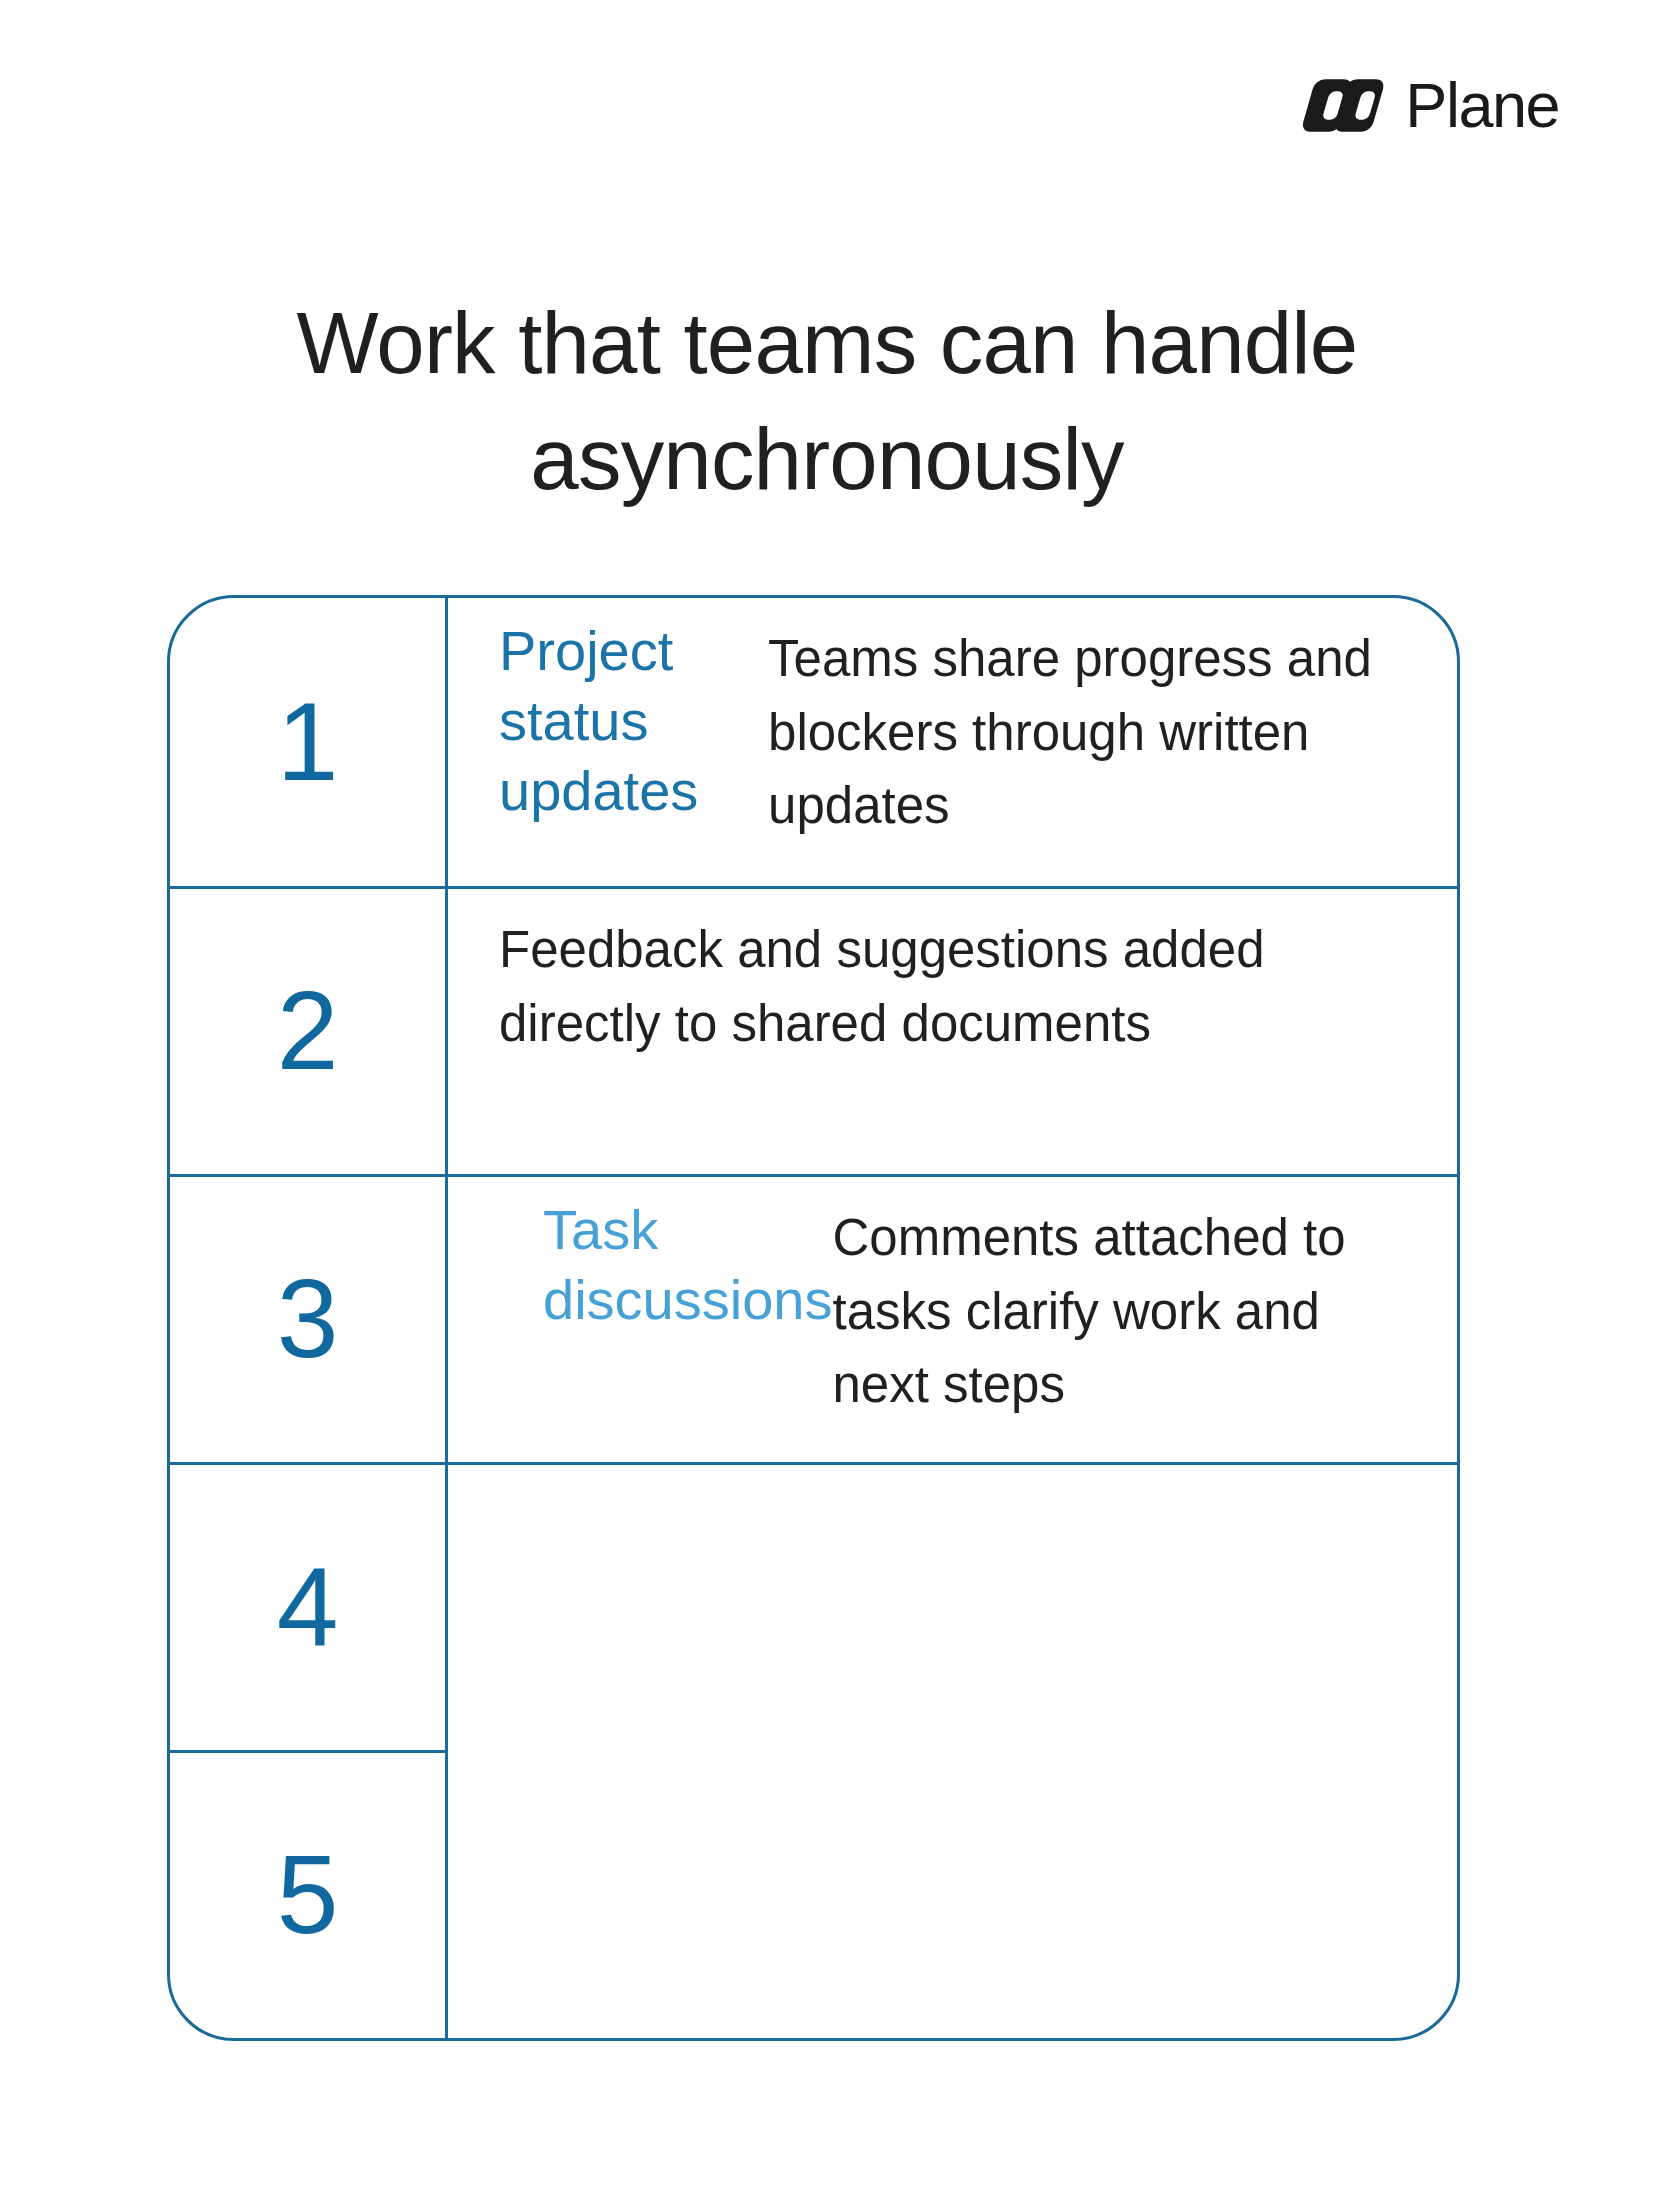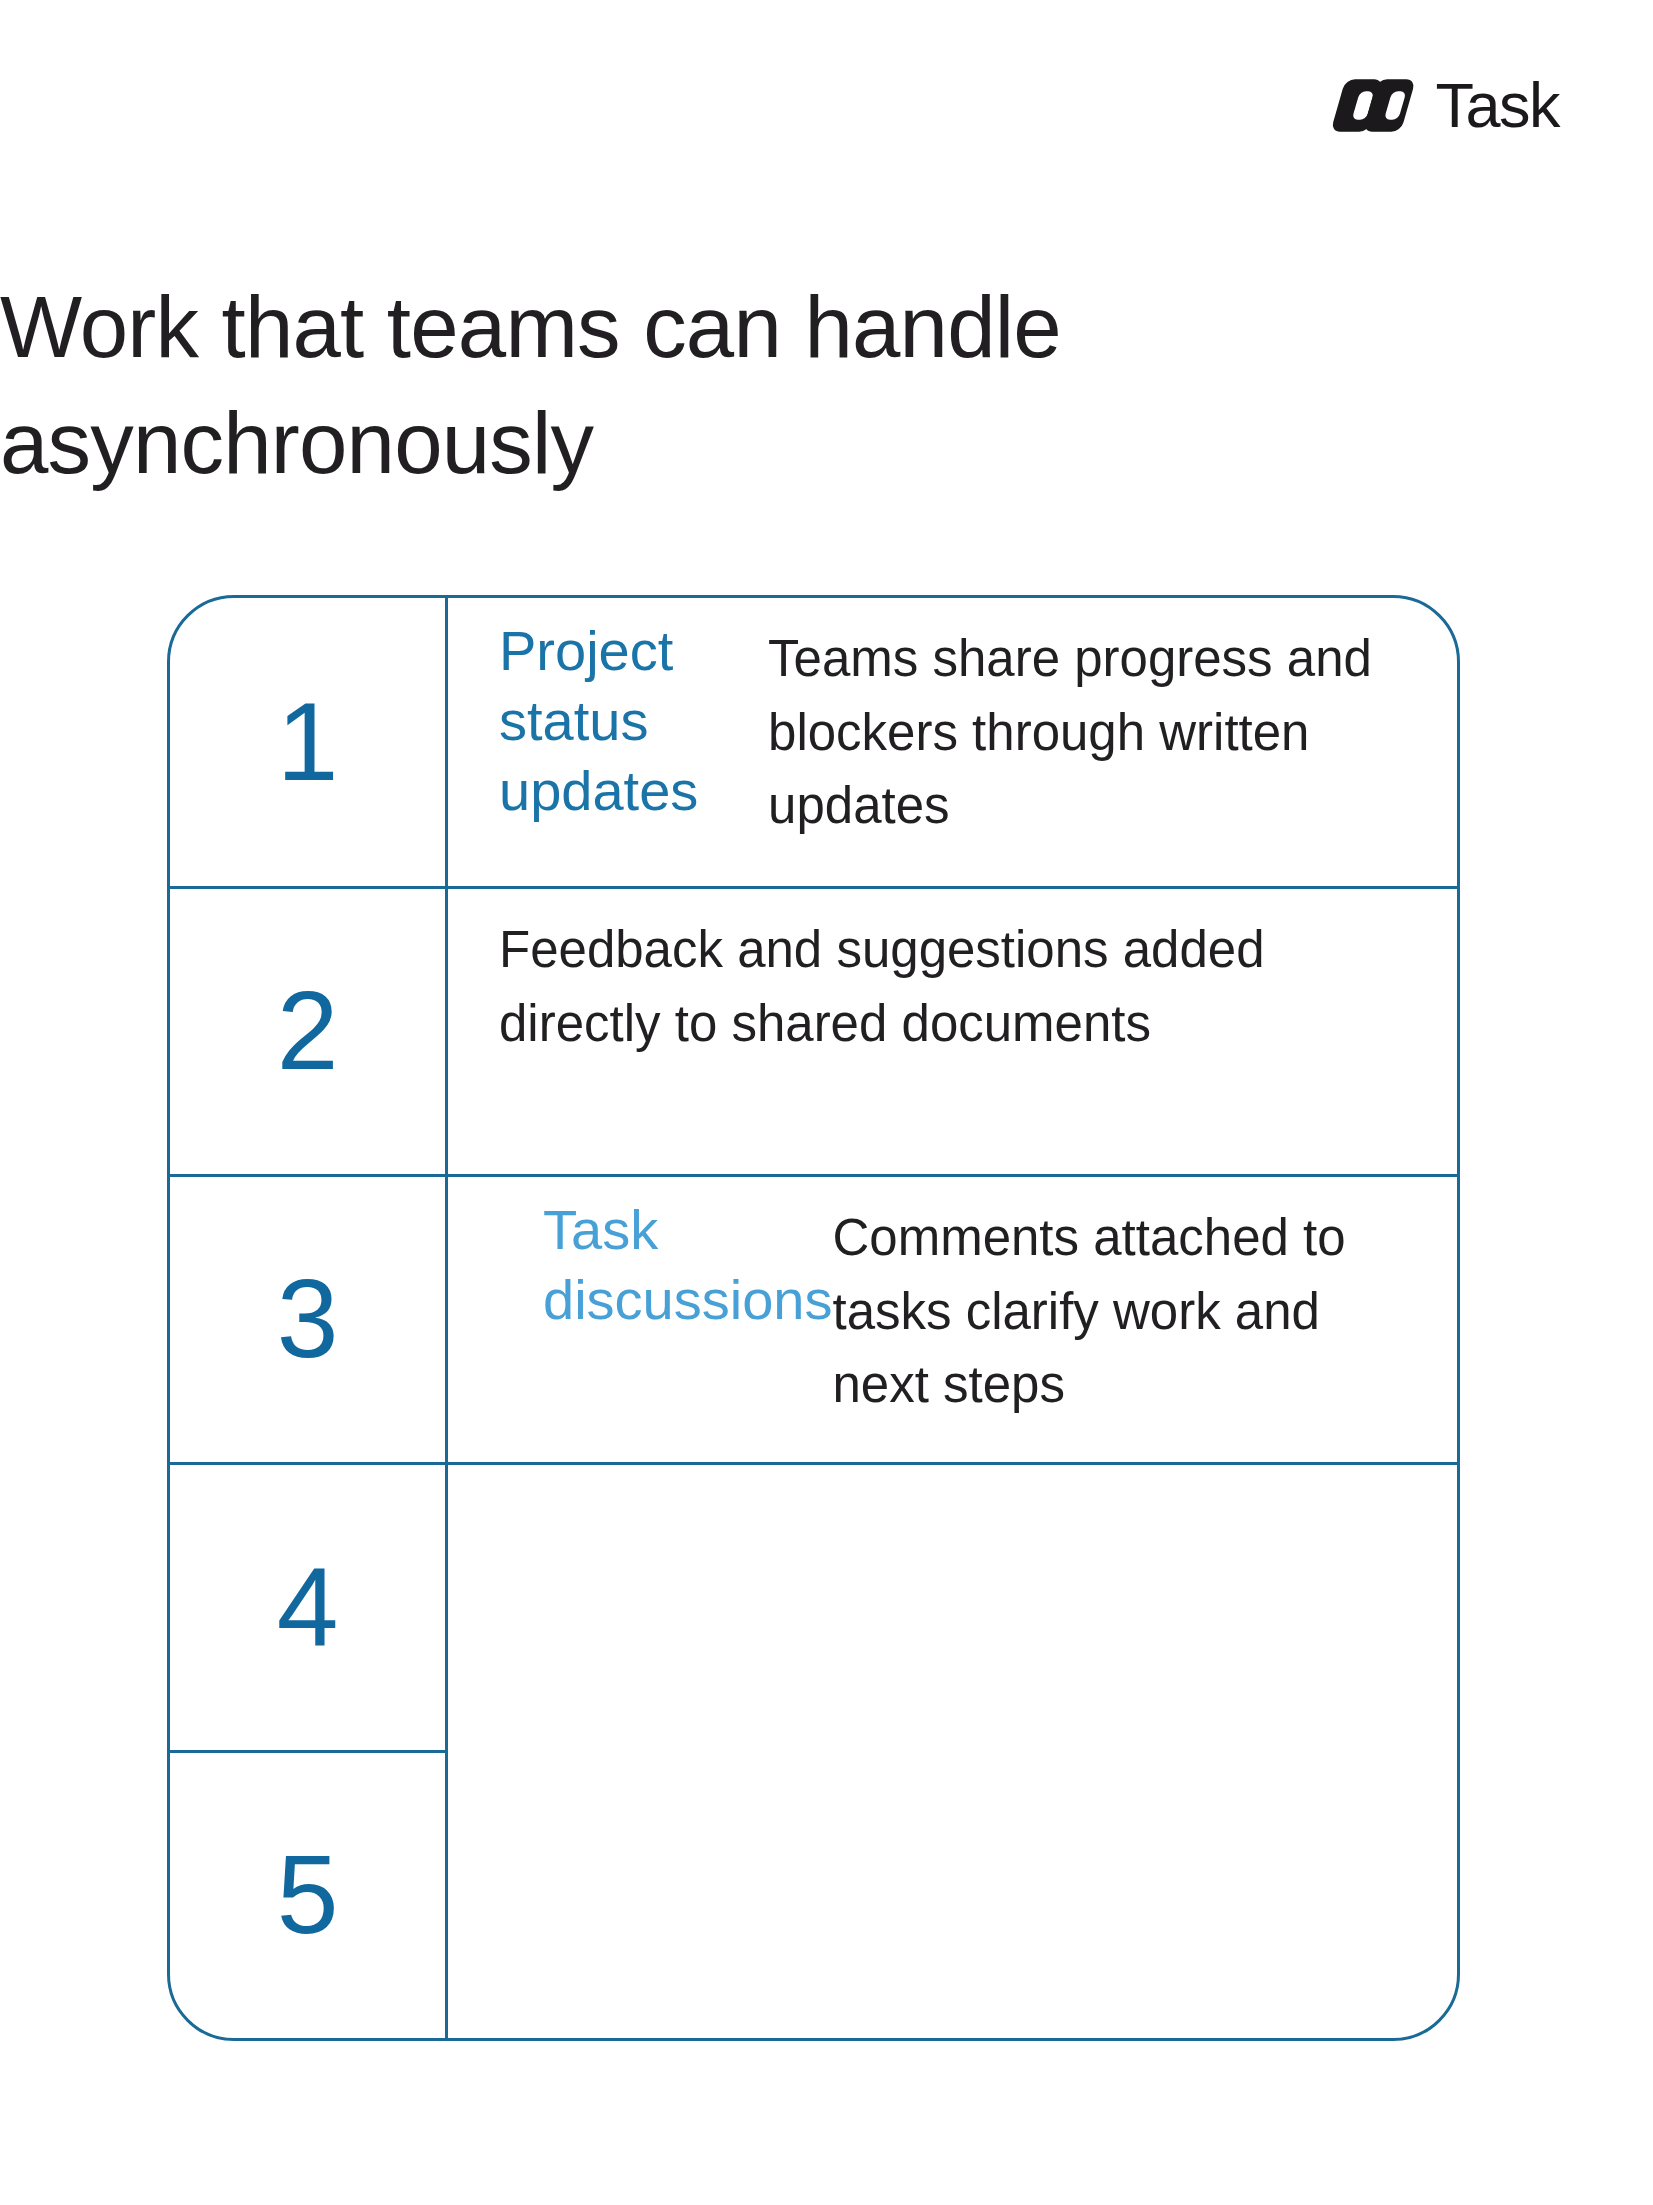--- a/index.html
+++ b/index.html
@@ -18,21 +18,22 @@
     display:flex; align-items:center; gap:18.4px;
   }
   .logo-mark { width:87px; height:55px; display:block; }
   .logo-text {
     font-size:63px; font-weight:500; letter-spacing:-1.5px;
     color:#1b191b; line-height:1;
   }
 
   
   .page-title {
-    position:absolute; top:269px; left:0; width:1654px;
+    position:absolute; top:285px; left:0; width:1654px;
+    text-align:center;
   }
   .page-title .title-inner {
     display:inline-block; max-width:1240px;
     font-size:87px; line-height:1.33; font-weight:500;
     letter-spacing:-0.8px; color:#211f21;
   }
 
   
   .async-table {
     position:absolute; left:167px; top:595px;
@@ -70,21 +71,21 @@
 
 <div class="logo">
   <svg class="logo-mark" viewBox="0 0 146 92" xmlns="http://www.w3.org/2000/svg" aria-hidden="true">
     <g transform="translate(26,2) skewX(-16)" fill="#1b191b">
       <path fill-rule="evenodd" d="M16 0 H48 A16 16 0 0 1 64 16 V72 A16 16 0 0 1 48 88 H16 A16 16 0 0 1 0 72 V16 A16 16 0 0 1 16 0 Z
                M40 20 H44 A10 10 0 0 1 54 30 V58 A10 10 0 0 1 44 68 H40 A10 10 0 0 1 30 58 V30 A10 10 0 0 1 40 20 Z"></path>
       <path d="M70 0 H102 A16 16 0 0 1 118 16 V72 A16 16 0 0 1 102 88 H70 A16 16 0 0 1 54 72 V16 A16 16 0 0 1 70 0 Z"></path>
       <path fill="#ffffff" d="M94 20 H98 A10 10 0 0 1 108 30 V58 A10 10 0 0 1 98 68 H94 A10 10 0 0 1 84 58 V30 A10 10 0 0 1 94 20 Z"></path>
     </g>
   </svg>
-  <span class="logo-text">Task</span>
+  <span class="logo-text">Plane</span>
 </div>
 
 <div class="page-title">
   <span class="title-inner">Work that teams can handle asynchronously</span>
 </div>
 
 <div class="async-table">
 
   <div class="num-cell">1</div>
   <div class="content-cell">

